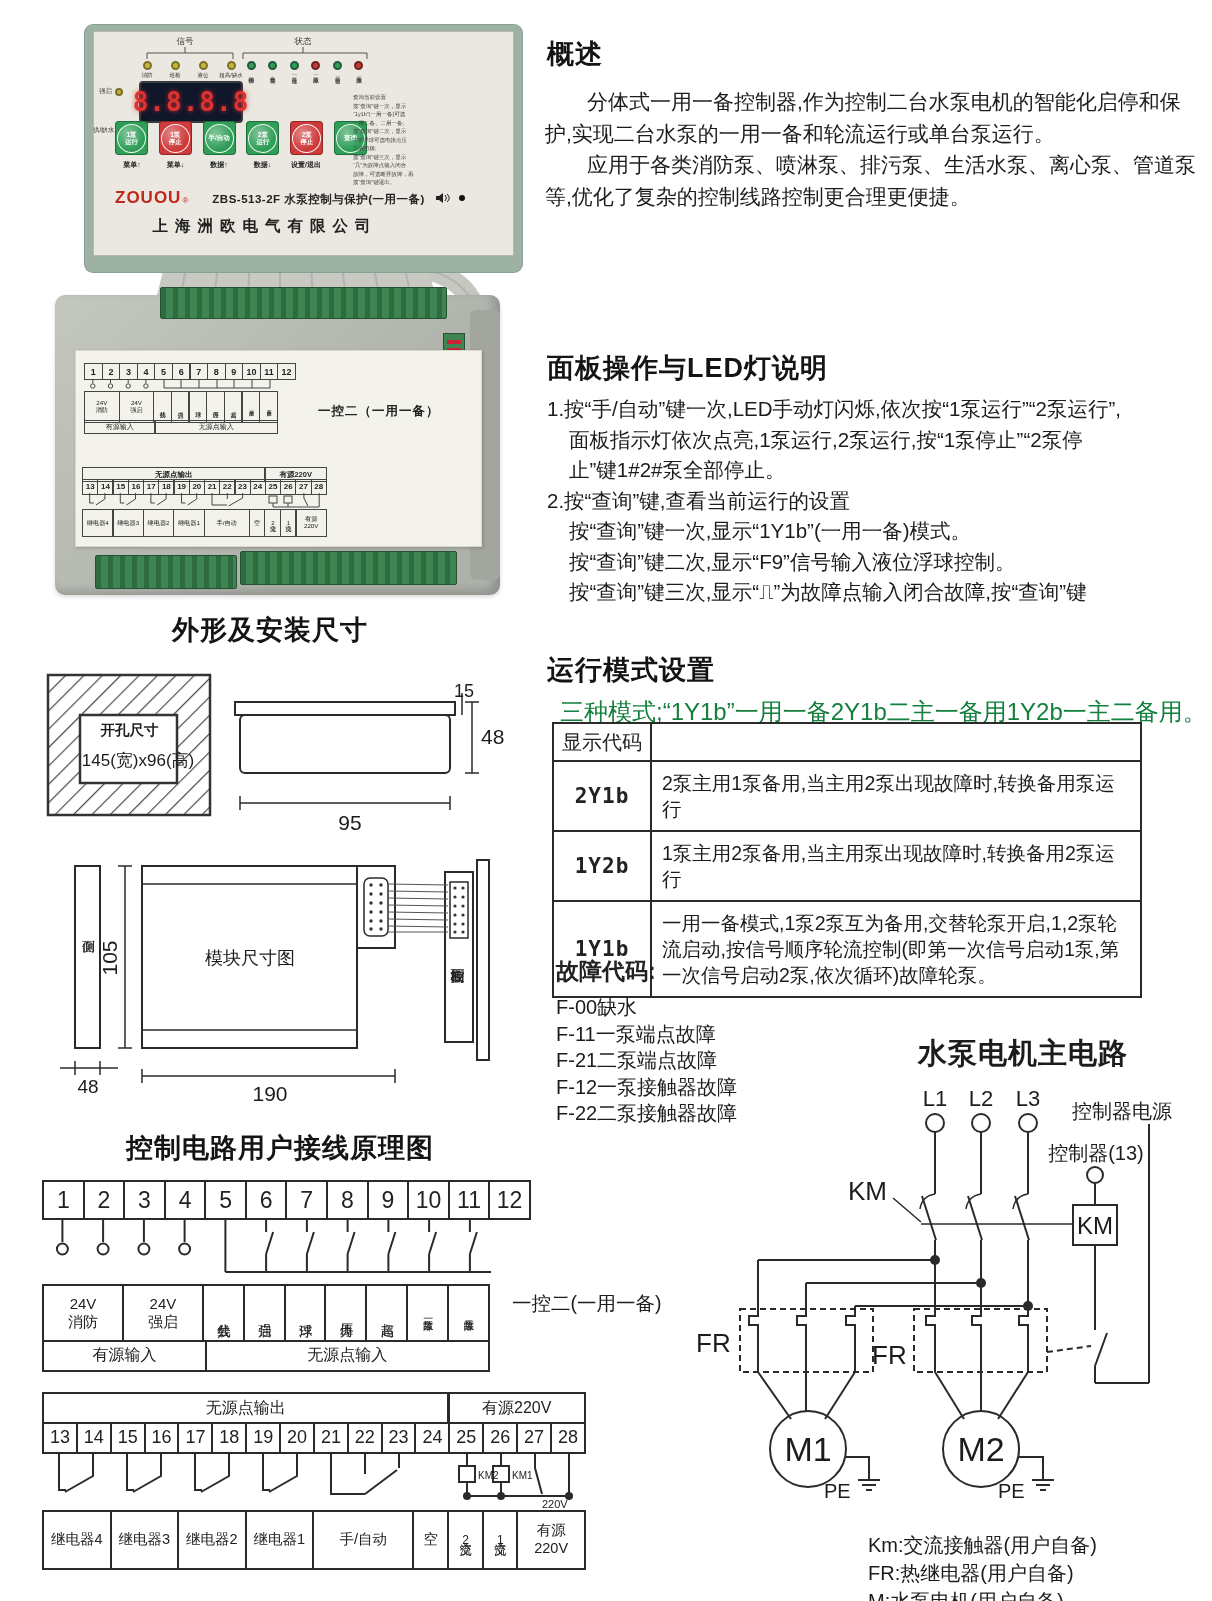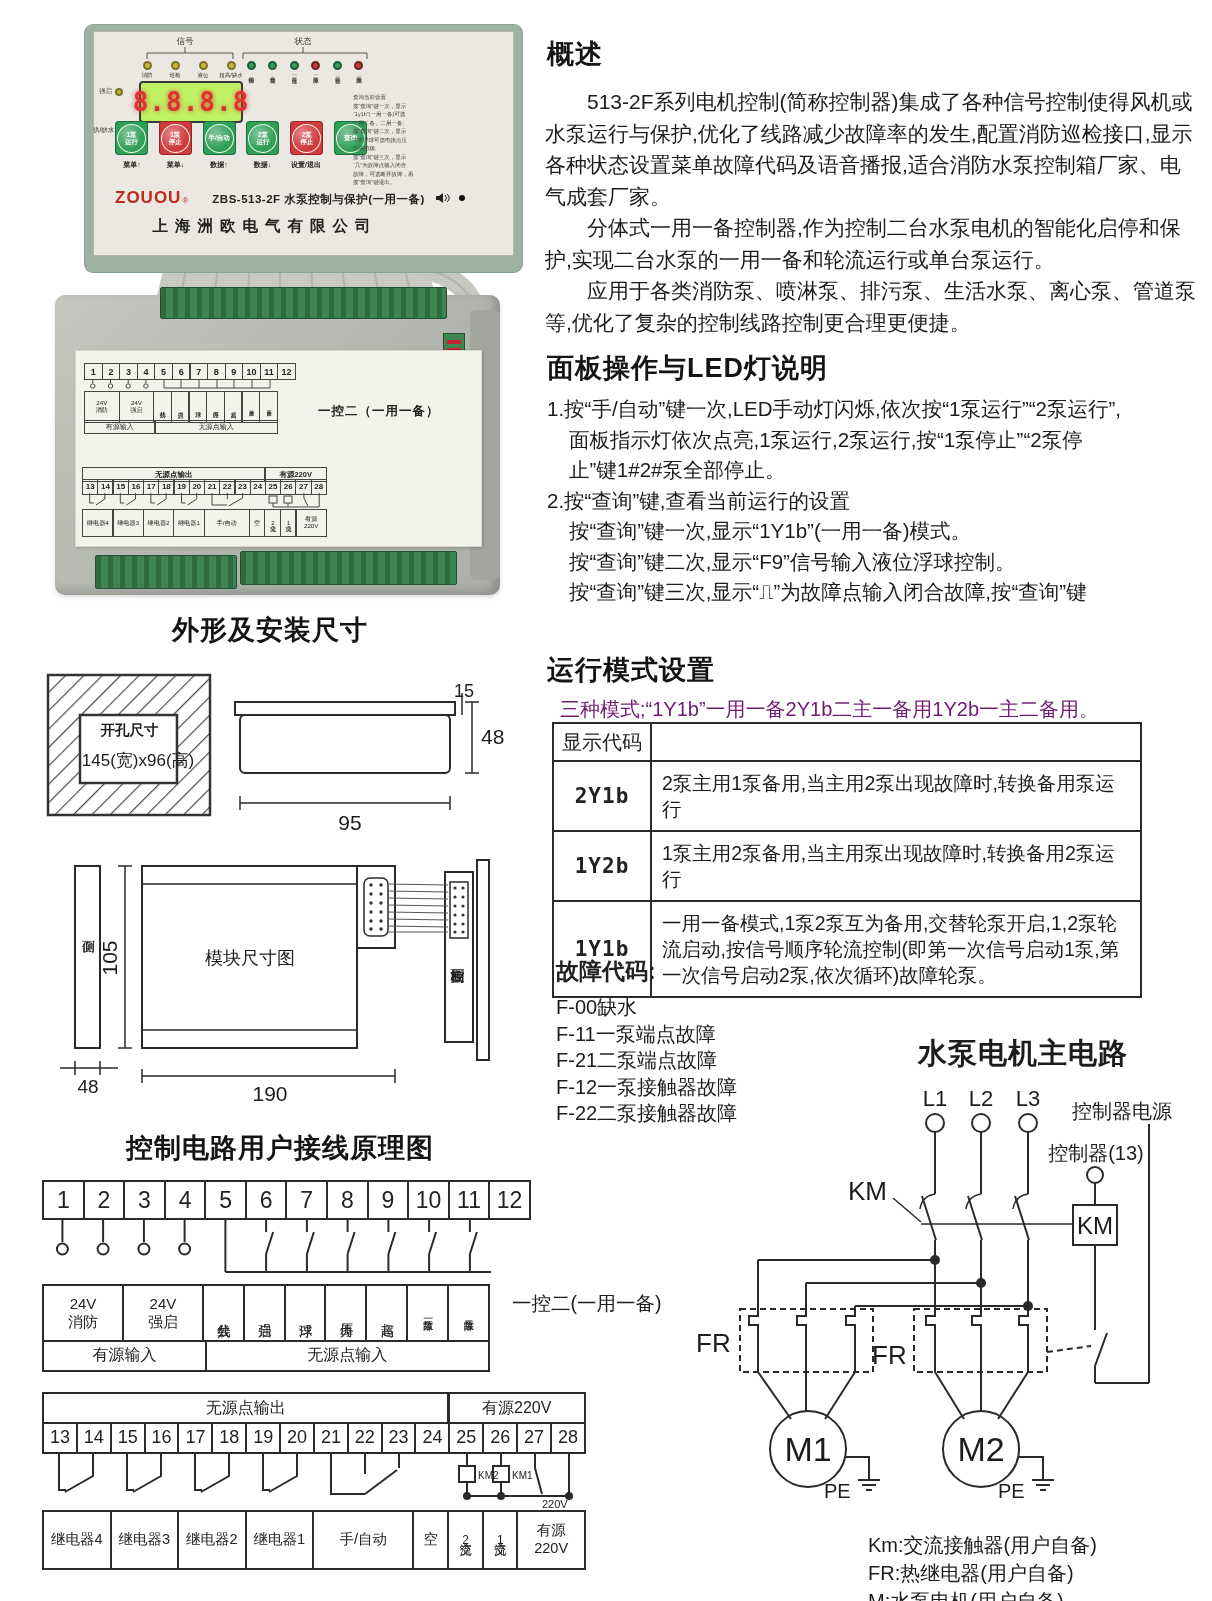--- a/index.html
+++ b/index.html
@@ -21,21 +21,21 @@
   .led.red{background:#c43a35;border-color:#6b2420}
   .led.dark{background:#34342a;border-color:#222}
   .sig-leds,.sta-leds{position:absolute;display:flex;justify-content:space-between}
   .led-col{display:flex;flex-direction:column;align-items:center;width:24px}
   .led-lab{font-size:5.5px;color:#333;margin-top:2px;white-space:nowrap}
   .sta-col{display:flex;flex-direction:column;align-items:center;width:20px}
   .sta-lab{writing-mode:vertical-rl;text-orientation:upright;font-size:5.5px;line-height:1;color:#333;margin-top:2px;letter-spacing:0.5px;height:36px}
   .left-led{position:absolute;display:flex;align-items:center;gap:3px}
   .left-led span.t{font-size:6.5px;color:#333;white-space:nowrap}
   .left-led .led{width:8px;height:8px}
-  .seven-seg{position:absolute;background:#bef264;border:2px solid #3a3a3a;border-radius:4px;display:flex;align-items:center;justify-content:center}
+  .seven-seg{position:absolute;background:#0f172a;border:2px solid #3a3a3a;border-radius:4px;display:flex;align-items:center;justify-content:center}
   .seven-seg span{font-family:"DejaVu Sans Mono",monospace;font-weight:700;font-size:26px;color:#e03131;text-shadow:0 0 5px rgba(224,49,49,.8);letter-spacing:1px}
   .btn-row{position:absolute;display:flex;justify-content:space-between}
   .pbtn{width:33px;height:34px;border-radius:4px;display:flex;align-items:center;justify-content:center;box-shadow:inset 0 0 0 1px rgba(0,0,0,.3)}
   .pbtn.green{background:#2f9e57}
   .pbtn.red{background:#cf3a3a}
   .pbtn-face{width:27px;height:27px;border-radius:50%;border:1.5px solid rgba(255,255,255,.9);color:#fff;font-size:6.5px;font-weight:700;display:flex;align-items:center;justify-content:center;text-align:center;white-space:pre-line;line-height:1.15;background:radial-gradient(circle at 35% 30%,rgba(255,255,255,.4),rgba(255,255,255,0) 65%)}
   .sub-row{position:absolute;display:flex;justify-content:space-between}
   .sub-row div{font-size:7px;font-weight:700;color:#222;width:42px;text-align:center;white-space:nowrap}
   .brand-row{position:absolute;display:flex;align-items:baseline}
   .brand{color:#c0281e;font-weight:700;font-size:17px;letter-spacing:1px}
@@ -83,21 +83,21 @@
   .w-iorow div{border:2.2px solid #2b2b2b;margin-left:-2.2px;height:28px;display:flex;align-items:center;justify-content:center;font-size:16px;flex-basis:0}
   .w-iorow div:first-child{margin-left:0}
   .w-hdr{display:flex}
   .w-hdr div{border:2.2px solid #2b2b2b;margin-left:-2.2px;height:28px;display:flex;align-items:center;justify-content:center;font-size:16px;flex-basis:0}
   .w-hdr div:first-child{margin-left:0}
   .caption1{position:absolute;font-size:19.5px;color:#1d1d1d}
   
   .paras p{margin:0;text-indent:2em;font-size:21px;line-height:31.5px;color:#1c1c1c}
   .ops-line{font-size:20.5px;line-height:30.5px;color:#1c1c1c;white-space:nowrap}
   .ops-line.ind1{padding-left:22px}
-  .mode-intro{font-size:20px;color:#701a75}
+  .mode-intro{font-size:24px;color:#15803d}
   .mtable{position:absolute;border:2.5px solid #2b2b2b;background:#fff}
   .mt-head,.mt-row{display:grid;grid-template-columns:98px 1fr}
   .mt-head div{font-size:20px;font-weight:400;display:flex;align-items:center;justify-content:center;height:36px}
   .mt-head div:first-child{border-right:2.5px solid #2b2b2b}
   .mt-row{border-top:2.5px solid #2b2b2b}
   .mt-row .code{font-family:"DejaVu Sans Mono",monospace;font-weight:700;font-size:21px;display:flex;align-items:center;justify-content:center;border-right:2.5px solid #2b2b2b;letter-spacing:1px}
   .mt-row .desc{font-size:19.5px;line-height:26px;padding:8px 10px;color:#1c1c1c}
   .fault-item{font-size:20px;line-height:26.5px;color:#1c1c1c}
   
   .dimlab{position:absolute;color:#1c1c1c}
@@ -357,21 +357,20 @@
             <div class="mcell vert" style="flex-grow: 1;">交流1</div>
             <div class="mcell" style="flex-grow: 2;">有源
 220V</div>
           </div>
       </div>
     </div>
   </div>
 
   <div class="abs h1" style="left:547px;top:36px">概述</div>
   <div class="abs paras" style="left:545px;top:86px;width:652px">
-      <p>513-2F系列电机控制(简称控制器)集成了各种信号控制使得风机或水泵运行与保护,优化了线路减少故障率的发生,配置消防巡检接口,显示各种状态设置菜单故障代码及语音播报,适合消防水泵控制箱厂家、电气成套厂家。</p>
       <p>分体式一用一备控制器,作为控制二台水泵电机的智能化启停和保护,实现二台水泵的一用一备和轮流运行或单台泵运行。</p>
       <p>应用于各类消防泵、喷淋泵、排污泵、生活水泵、离心泵、管道泵等,优化了复杂的控制线路控制更合理更便捷。</p>
     </div>
 
   <div class="abs h1" style="left:547px;top:350px">面板操作与LED灯说明</div>
   <div class="abs" style="left:547px;top:394px;width:660px">
       <div class="ops-line">1.按“手/自动”键一次,LED手动灯闪烁,依次按“1泵运行”“2泵运行”,</div>
       <div class="ops-line ind1">面板指示灯依次点亮,1泵运行,2泵运行,按“1泵停止”“2泵停</div>
       <div class="ops-line ind1">止”键1#2#泵全部停止。</div>
       <div class="ops-line">2.按“查询”键,查看当前运行的设置</div>

